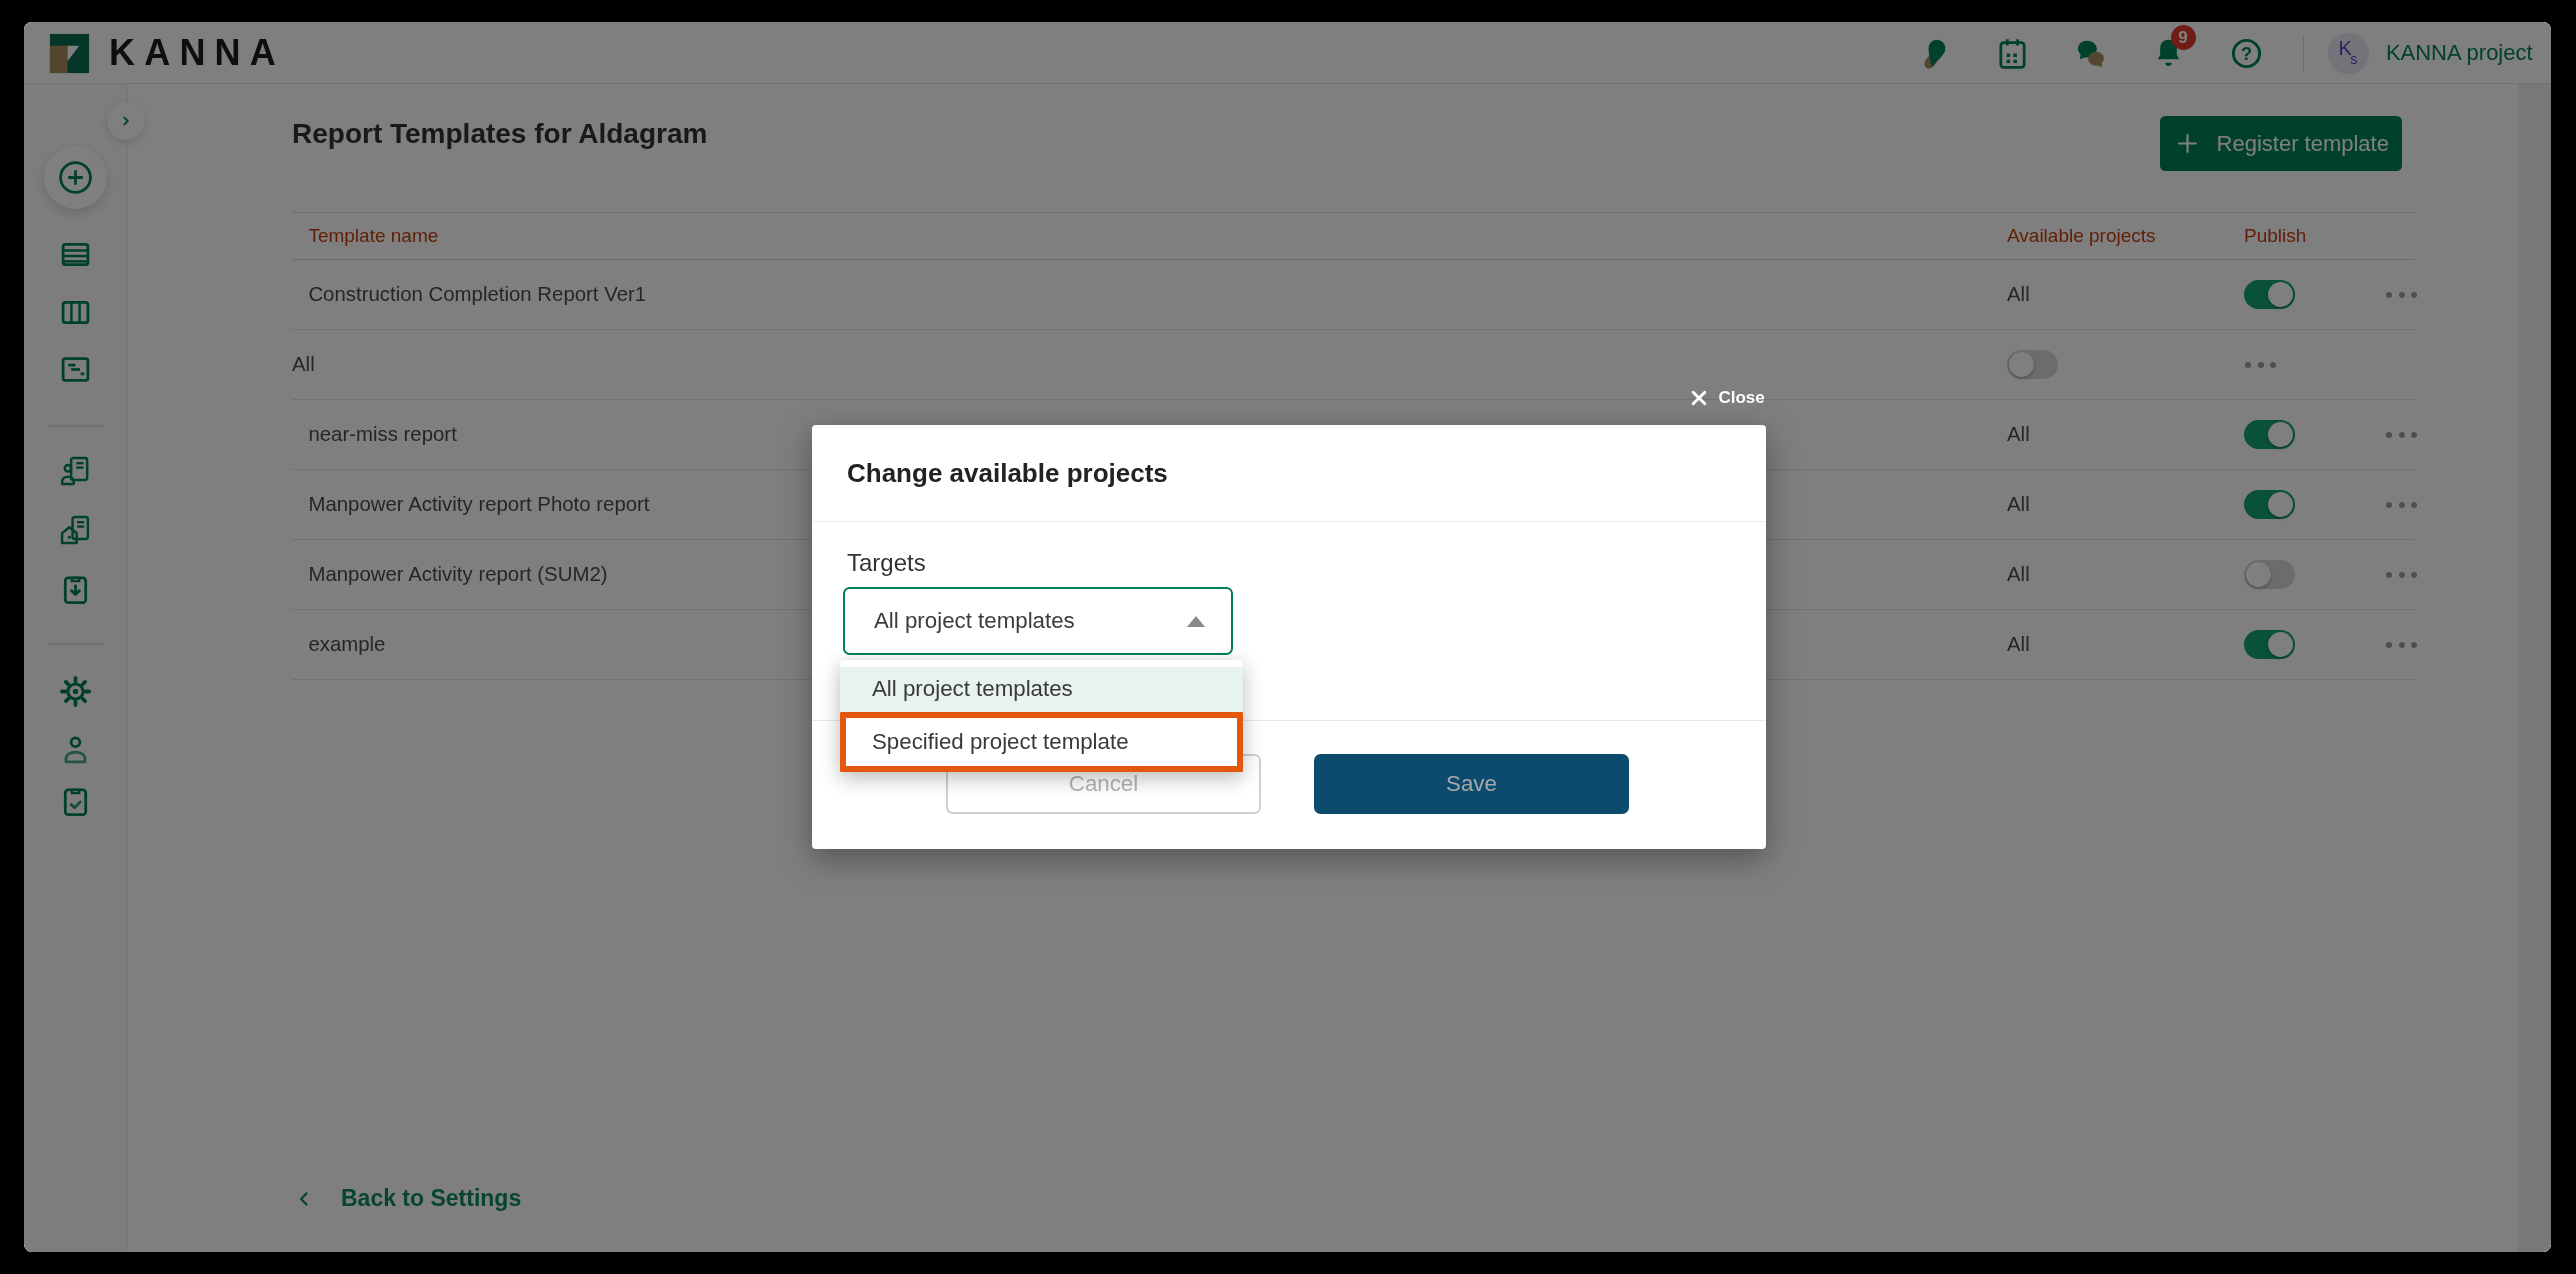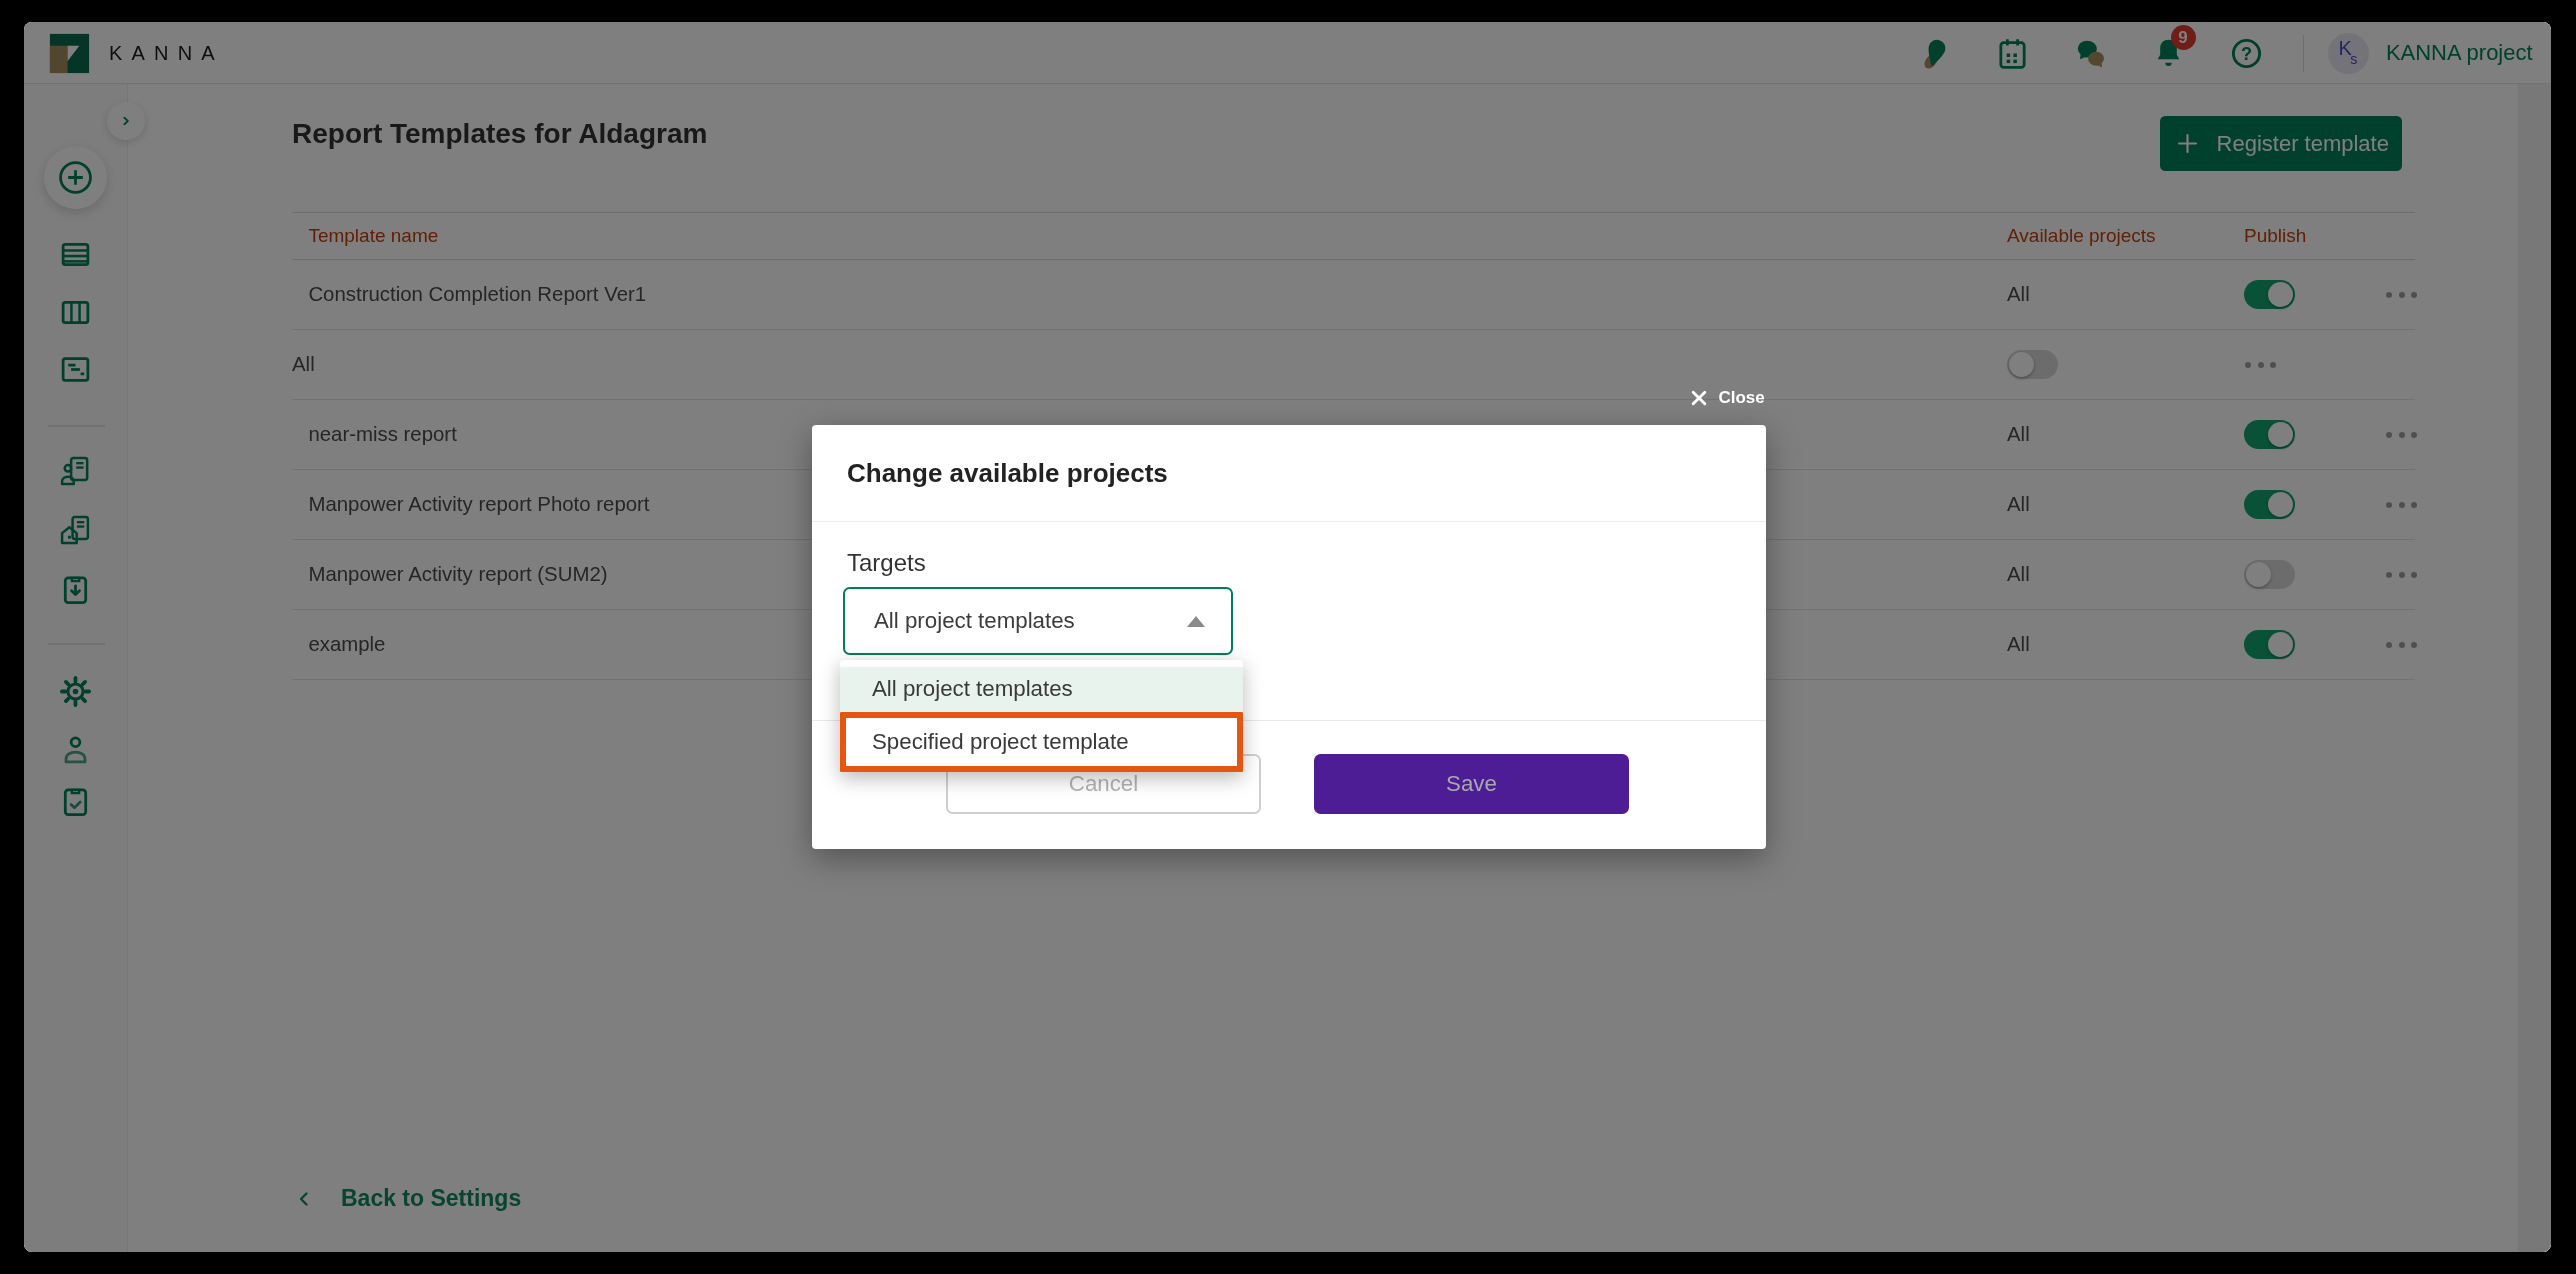--- a/index.html
+++ b/index.html
@@ -7,21 +7,21 @@
   body { font-family:"Liberation Sans","DejaVu Sans",sans-serif; }
   .stage { position:relative; width:2576px; height:1275px; background:#000; overflow:hidden; }
   .app { position:absolute; left:24px; top:22.3px; width:2527px; height:1230px;
          background:#fff; border-radius:8px; overflow:hidden; }
 
   
   .hdr { position:absolute; left:0; top:0; right:0; height:62px; background:#fff;
          border-bottom:1.3px solid #e6e6e6; display:flex; align-items:center; z-index:5; }
   .logo { position:absolute; left:22px; top:0; height:62px; display:flex; align-items:center; gap:16px; }
   .logo svg { width:47px; height:47px; }
-  .logo-text { font-size:20px; font-weight:normal; letter-spacing:9.2px; color:#1c1c1c; }
+  .logo-text { font-size:36px; font-weight:bold; letter-spacing:9.2px; color:#1c1c1c; }
   .hdr-right { position:absolute; right:18.4px; top:0; height:62px; display:flex; align-items:center; }
   .nav-ico { width:78px; display:flex; justify-content:center; position:relative; cursor:pointer; }
   .nav-ico svg { width:35px; height:35px; color:var(--green); }
   .badge { position:absolute; top:-10.5px; right:12px; min-width:25px; height:25px; border-radius:12.5px;
            background:var(--badge-red); color:#fff; font-size:17px; font-weight:bold;
            display:flex; align-items:center; justify-content:center; padding:0 4px; }
   .hdr-div { width:1.3px; height:37px; background:#ddd; margin:0 24px 0 17px; }
   .avatar { width:41px; height:41px; border-radius:50%; background:#e7e7f2; position:relative; flex:none; }
   .avatar .a1 { position:absolute; left:10.5px; top:4px; font-size:20px; color:#4b4bc0; }
   .avatar .a2 { position:absolute; left:22.3px; top:18.4px; font-size:14px; color:#4b4bc0; }
@@ -91,21 +91,21 @@
   .dropdown { position:absolute; left:28px; top:235px; width:403px; background:#fff; border-radius:4px;
               box-shadow:0 5.3px 20px rgba(0,0,0,.28); padding-top:6.6px; z-index:60; }
   .opt { height:45px; display:flex; align-items:center; padding-left:32px; font-size:22.3px; color:#3a3a3a; cursor:pointer; }
   .opt.selected { background:var(--opt-bg); }
   .opt.highlighted { height:60px; border:6.6px solid var(--accent-orange); border-radius:1.3px;
                      background:#fff; padding-left:26px; }
   .modal-ft-div { position:absolute; left:0; right:0; top:295px; border-top:1.3px solid #e9e9e9; }
   .btn { position:absolute; top:329px; width:315px; height:60px; border-radius:6.6px; font-size:22.3px;
          display:flex; align-items:center; justify-content:center; cursor:pointer; }
   .btn-cancel { left:134px; background:#fff; border:2px solid #cfcfcf; color:#b3b3b3; }
-  .btn-save { left:502px; background:#4c1d95; color:#a9a9a9; }
+  .btn-save { left:502px; background:#0c4a6e; color:#a9a9a9; }
 </style>
 </head>
 <body>
 
 <div class="stage">
   <div class="app">
 
     <header class="hdr">
       <div class="logo">
         <svg viewBox="0 0 24 24">

